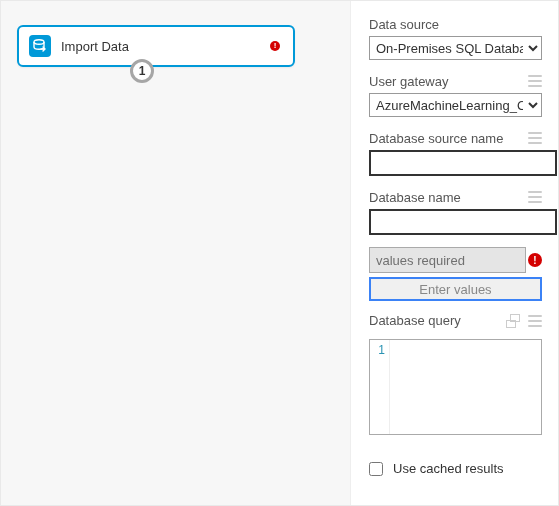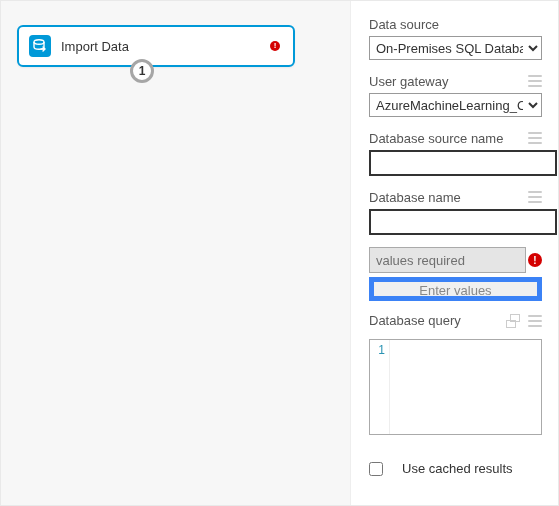--- a/index.html
+++ b/index.html
@@ -168,21 +168,21 @@
     display: flex;
     align-items: center;
     justify-content: center;
     font-size: 10px;
     font-weight: bold;
     flex-shrink: 0;
   }
   .enter-btn {
     width: 100%;
     height: 24px;
-    border: 5px solid #3b82f6;
+    border: 2px solid #3b82f6;
     background: #f0f0f0;
     color: #888;
     font-size: 13px;
     text-align: center;
     cursor: pointer;
     font-family: inherit;
     margin-top: 4px;
   }
   .query-head {
     display: flex;
@@ -229,21 +229,21 @@
   .code-area {
     flex: 1;
     padding: 3px 4px;
     outline: none;
     font-family: Consolas, monospace;
   }
   .checkbox-row {
     display: flex;
     align-items: center;
     margin-top: 26px;
-    gap: 19px;
+    gap: 10px;
   }
   .checkbox-row input[type="checkbox"] {
     width: 14px;
     height: 14px;
     margin: 0;
   }
 </style>
 </head>
 <body>
 

